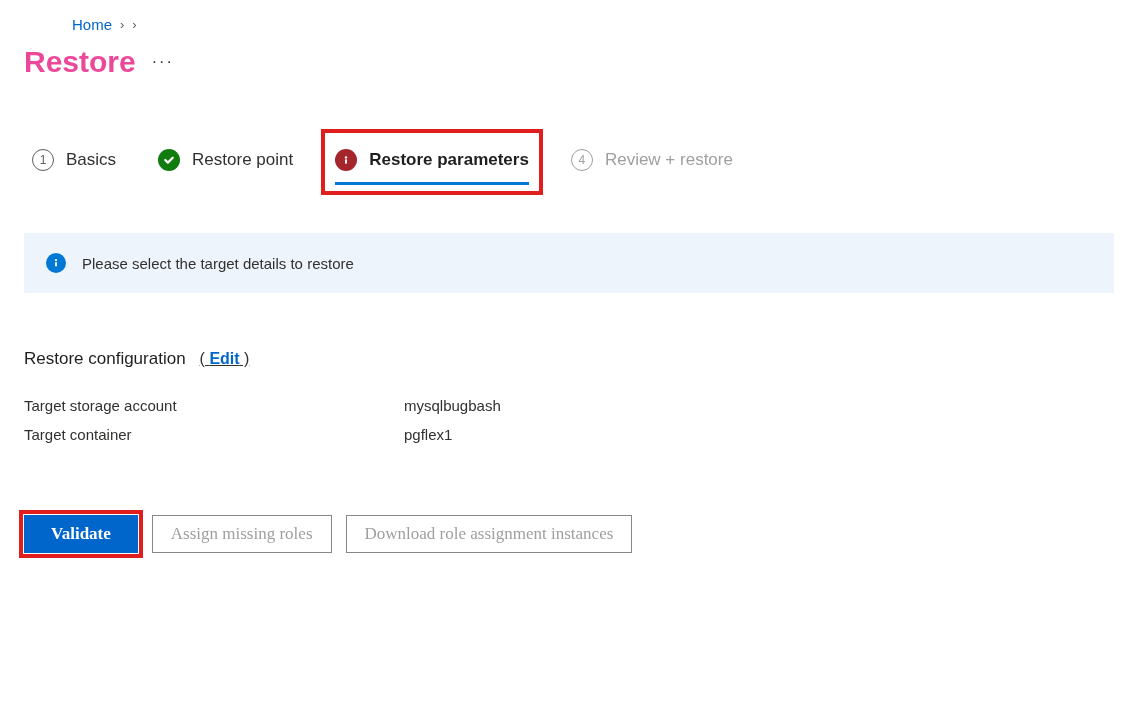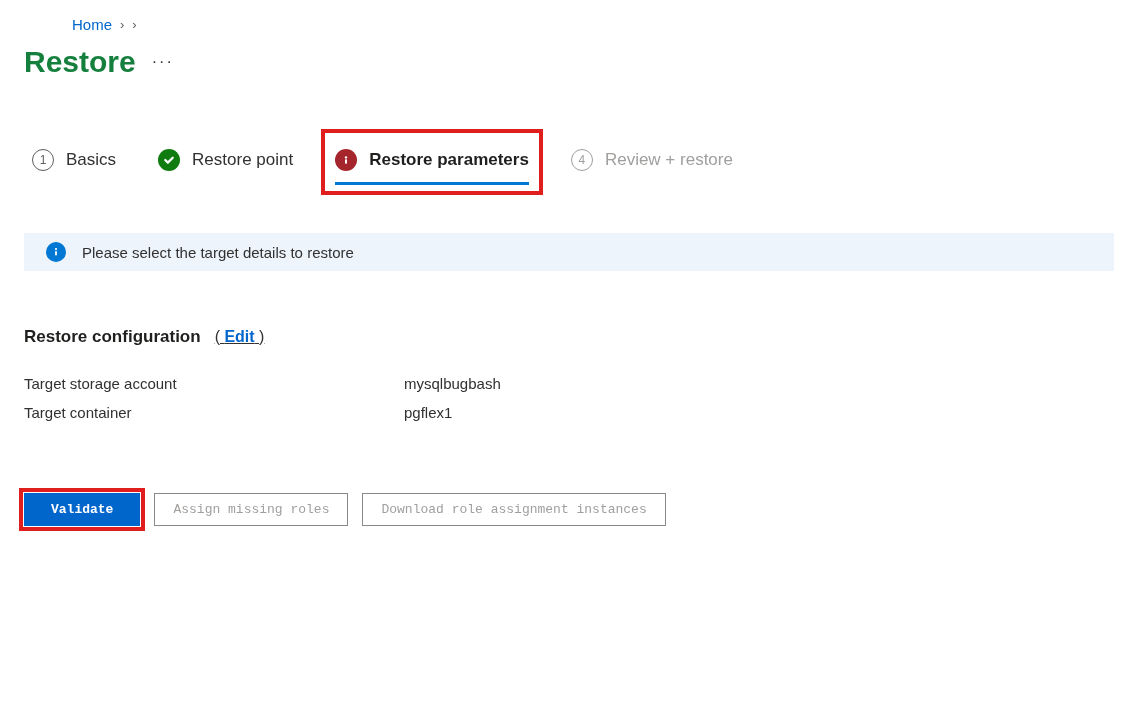--- a/index.html
+++ b/index.html
@@ -33,21 +33,21 @@
     }
     .page-title-row {
       display: flex;
       align-items: center;
       gap: 16px;
       margin-bottom: 64px;
     }
     .page-title {
       font-size: 30px;
       font-weight: 600;
-      color: #15803d;
+      color: #ec4899;
     }
     .more-icon {
       color: #323130;
       letter-spacing: 2px;
       font-size: 16px;
       cursor: pointer;
     }
     .tabs {
       display: flex;
       align-items: center;
@@ -127,21 +127,21 @@
     .status-icon.error {
       background: #a4262c;
       color: #fff;
     }
     .status-icon svg {
       width: 12px;
       height: 12px;
     }
     .info-banner {
       background: #eef4fc;
-      padding: 9px 22px;
+      padding: 20px 22px;
       display: flex;
       align-items: center;
       gap: 16px;
       margin-bottom: 56px;
     }
     .info-icon {
       width: 20px;
       height: 20px;
       border-radius: 50%;
       background: #0078d4;
@@ -160,21 +160,21 @@
       font-size: 15px;
     }
     .section-header {
       display: flex;
       align-items: baseline;
       gap: 14px;
       margin-bottom: 28px;
     }
     .section-title {
       font-size: 17px;
-      font-weight: 700;
+      font-weight: 400;
       color: #201f1e;
     }
     .edit-link {
       color: #0066cc;
       font-size: 16px;
       font-weight: 600;
       cursor: pointer;
     }
     .edit-wrap {
       color: #323130;
@@ -193,25 +193,25 @@
     .detail-value {
       flex: 1;
     }
     .actions {
       display: flex;
       gap: 14px;
       margin-top: 72px;
     }
     .btn {
       padding: 8px 18px;
-      font-size: 13px;
+      font-size: 17px;
       border: 1px solid #8a8886;
       background: #fff;
       cursor: pointer;
-      font-family: Liberation Mono, monospace;
+      font-family: Liberation Serif, serif;
     }
     .btn-primary {
       background: #0066cc;
       border-color: #0066cc;
       color: #fff;
       font-weight: 600;
       padding: 8px 26px;
     }
     .btn-disabled {
       color: #a19f9d;

